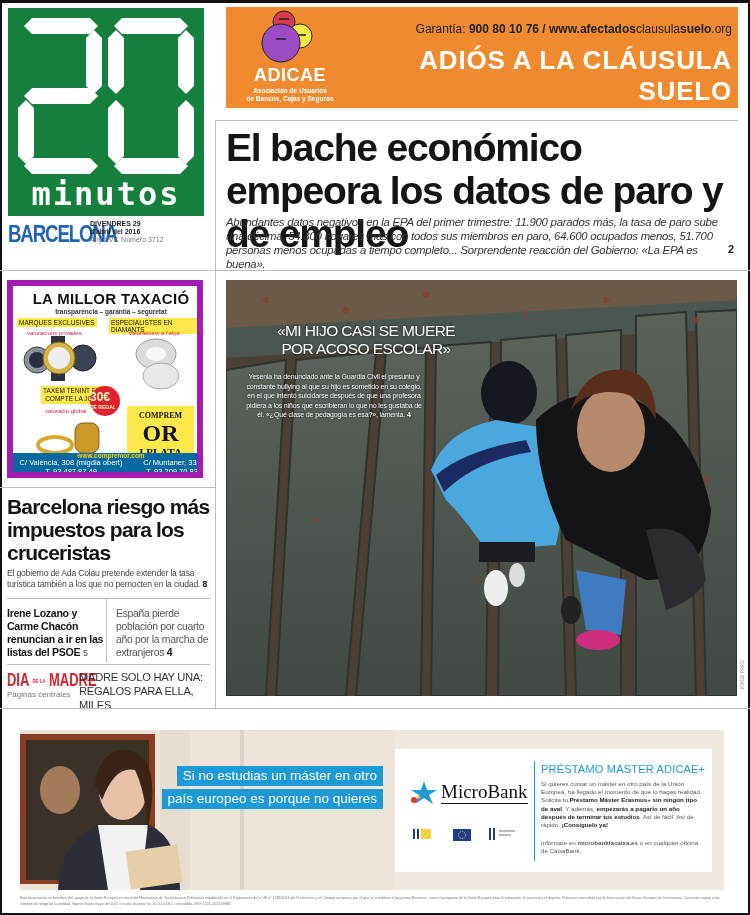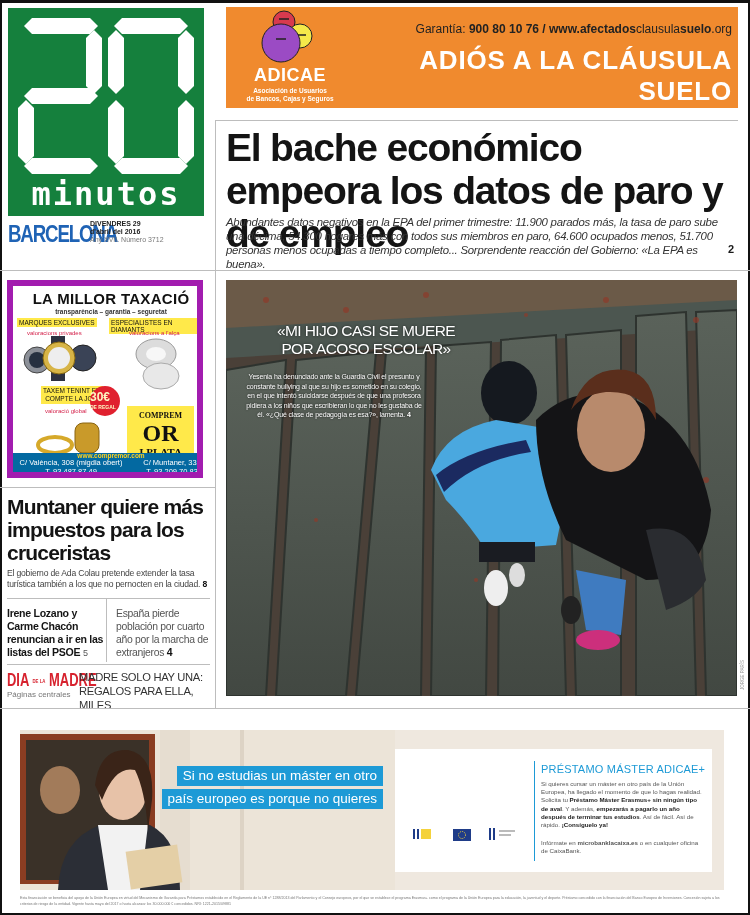--- a/index.html
+++ b/index.html
@@ -202,21 +202,21 @@
     <div class="tx-addr2">
       <div>C/ Muntaner, 332</div>
       <div>T. 93 209 70 83</div>
     </div>
   </div>
 </div>
 
 <div class="rule-h" style="left:0; top:487px; width:215px;"></div>
 <div class="rule-v" style="left:215px; top:270px; height:438px;"></div>
 
-<h2 class="story2-title">Muntaner quiere más impuestos para los cruceristas</h2>
+<h2 class="story2-title">Barcelona riesgo más impuestos para los cruceristas</h2>
 <p class="story2-body"><span>El gobierno de Ada Colau pretende extender la tasa turística también a los que no pernocten en la ciudad.</span> <b>8</b></p>
 
 <div class="rule-h" style="left:7px; top:598px; width:203px;"></div>
 <div class="rule-v" style="left:106px; top:598px; height:64px;"></div>
 
 <p class="s3"><span>Irene Lozano y Carme Chacón renuncian a ir en las listas del PSOE</span> <span class="pg">5</span></p>
 <p class="s4"><span>España pierde población por cuarto año por la marcha de extranjeros</span> <b>4</b></p>
 
 <div class="rule-h" style="left:7px; top:664px; width:203px;"></div>
 
@@ -293,20 +293,28 @@
       <path d="M38,160 Q40,110 80,95 L130,95 Q160,110 160,160 Z" fill="#2b2e36"></path>
       <path d="M78,95 L128,95 L120,160 L88,160 Z" fill="#f2f2f2"></path>
       <ellipse cx="103" cy="60" rx="24" ry="30" fill="#e7c2a8"></ellipse>
       <path d="M75,55 Q80,18 108,20 Q135,25 132,70 L128,100 Q125,60 115,40 Q95,35 82,70 Z" fill="#3a2418"></path>
       <rect x="108" y="118" width="52" height="38" fill="#e4cfa6" transform="rotate(-8 134 137)"></rect>
     </svg>
     <div class="mb-line" style="right:12px; top:36px;">Si no estudias un máster en otro</div>
     <div class="mb-line" style="right:12px; top:59px;">país europeo es porque no quieres</div>
   </div>
   <div class="mb-card">
+    <div class="mb-logo">
+      <svg width="30" height="26" viewBox="0 0 30 26" style="position:absolute; left:0; top:0;">
+        <path d="M15,2 L18,11 L28,11 L20,16 L24,25 L15,19 L6,25 L10,16 L2,11 L12,11 Z" fill="#1d9ad6"></path>
+        <circle cx="5" cy="21" r="3" fill="#e8332a"></circle>
+        <circle cx="10" cy="18" r="1.6" fill="#f6c400"></circle>
+      </svg>
+      <div class="mb-logo-text">MicroBank</div>
+    </div>
     <svg class="mb-eulogos" viewBox="0 0 120 16">
       <rect x="0" y="2" width="2" height="10" fill="#1f3c88"></rect>
         <rect x="4" y="2" width="2" height="10" fill="#1f3c88"></rect>
       <rect x="8" y="2" width="10" height="10" fill="#f4d23c"></rect>
       <rect x="40" y="2" width="18" height="12" fill="#1f3c88"></rect>
       <circle cx="49" cy="8" r="3.5" fill="none" stroke="#f4d23c" stroke-width="1" stroke-dasharray="1 1"></circle>
       <rect x="76" y="1" width="2" height="12" fill="#1f3c88"></rect>
         <rect x="80" y="1" width="2" height="12" fill="#1f3c88"></rect>
       <rect x="86" y="3" width="16" height="2" fill="#bbb"></rect>
         <rect x="86" y="7" width="12" height="2" fill="#bbb"></rect>

